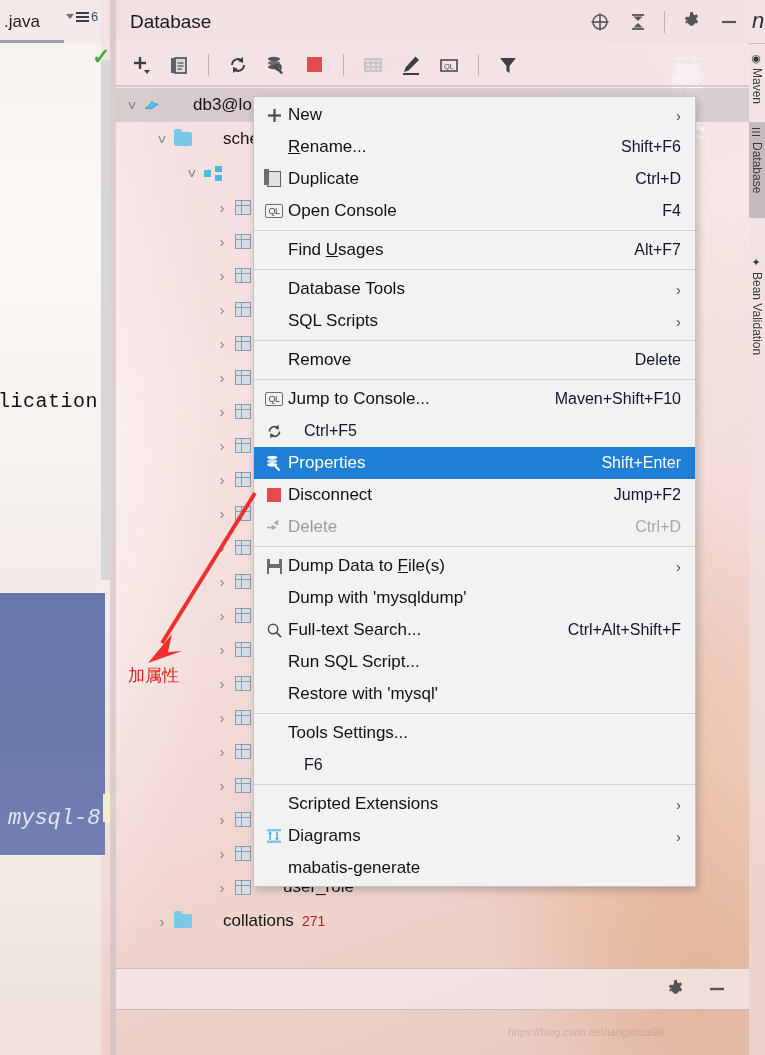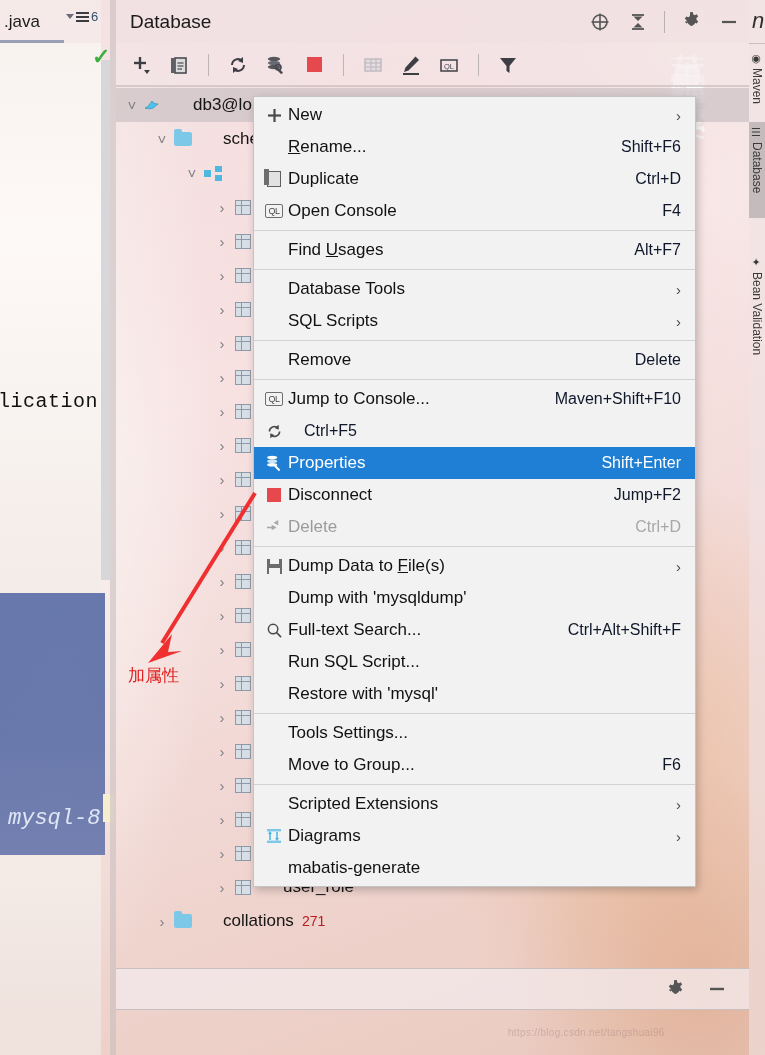--- a/index.html
+++ b/index.html
@@ -739,21 +739,20 @@
       <span class="mi-ico"></span>
       <span class="mi-label">Restore with 'mysql'</span>
     </div>
     <div class="mi-sep"></div>
     <div class="mi">
       <span class="mi-ico"></span>
       <span class="mi-label">Tools Settings...</span>
     </div>
     <div class="mi">
       <span class="mi-ico"></span>
-      <span class="mi-label">Move to Group...</span>
       <span class="mi-short">F6</span>
     </div>
     <div class="mi-sep"></div>
     <div class="mi">
       <span class="mi-ico"></span>
       <span class="mi-label">Scripted Extensions</span>
       <span class="mi-arrow">›</span>
     </div>
     <div class="mi">
       <span class="mi-ico">

